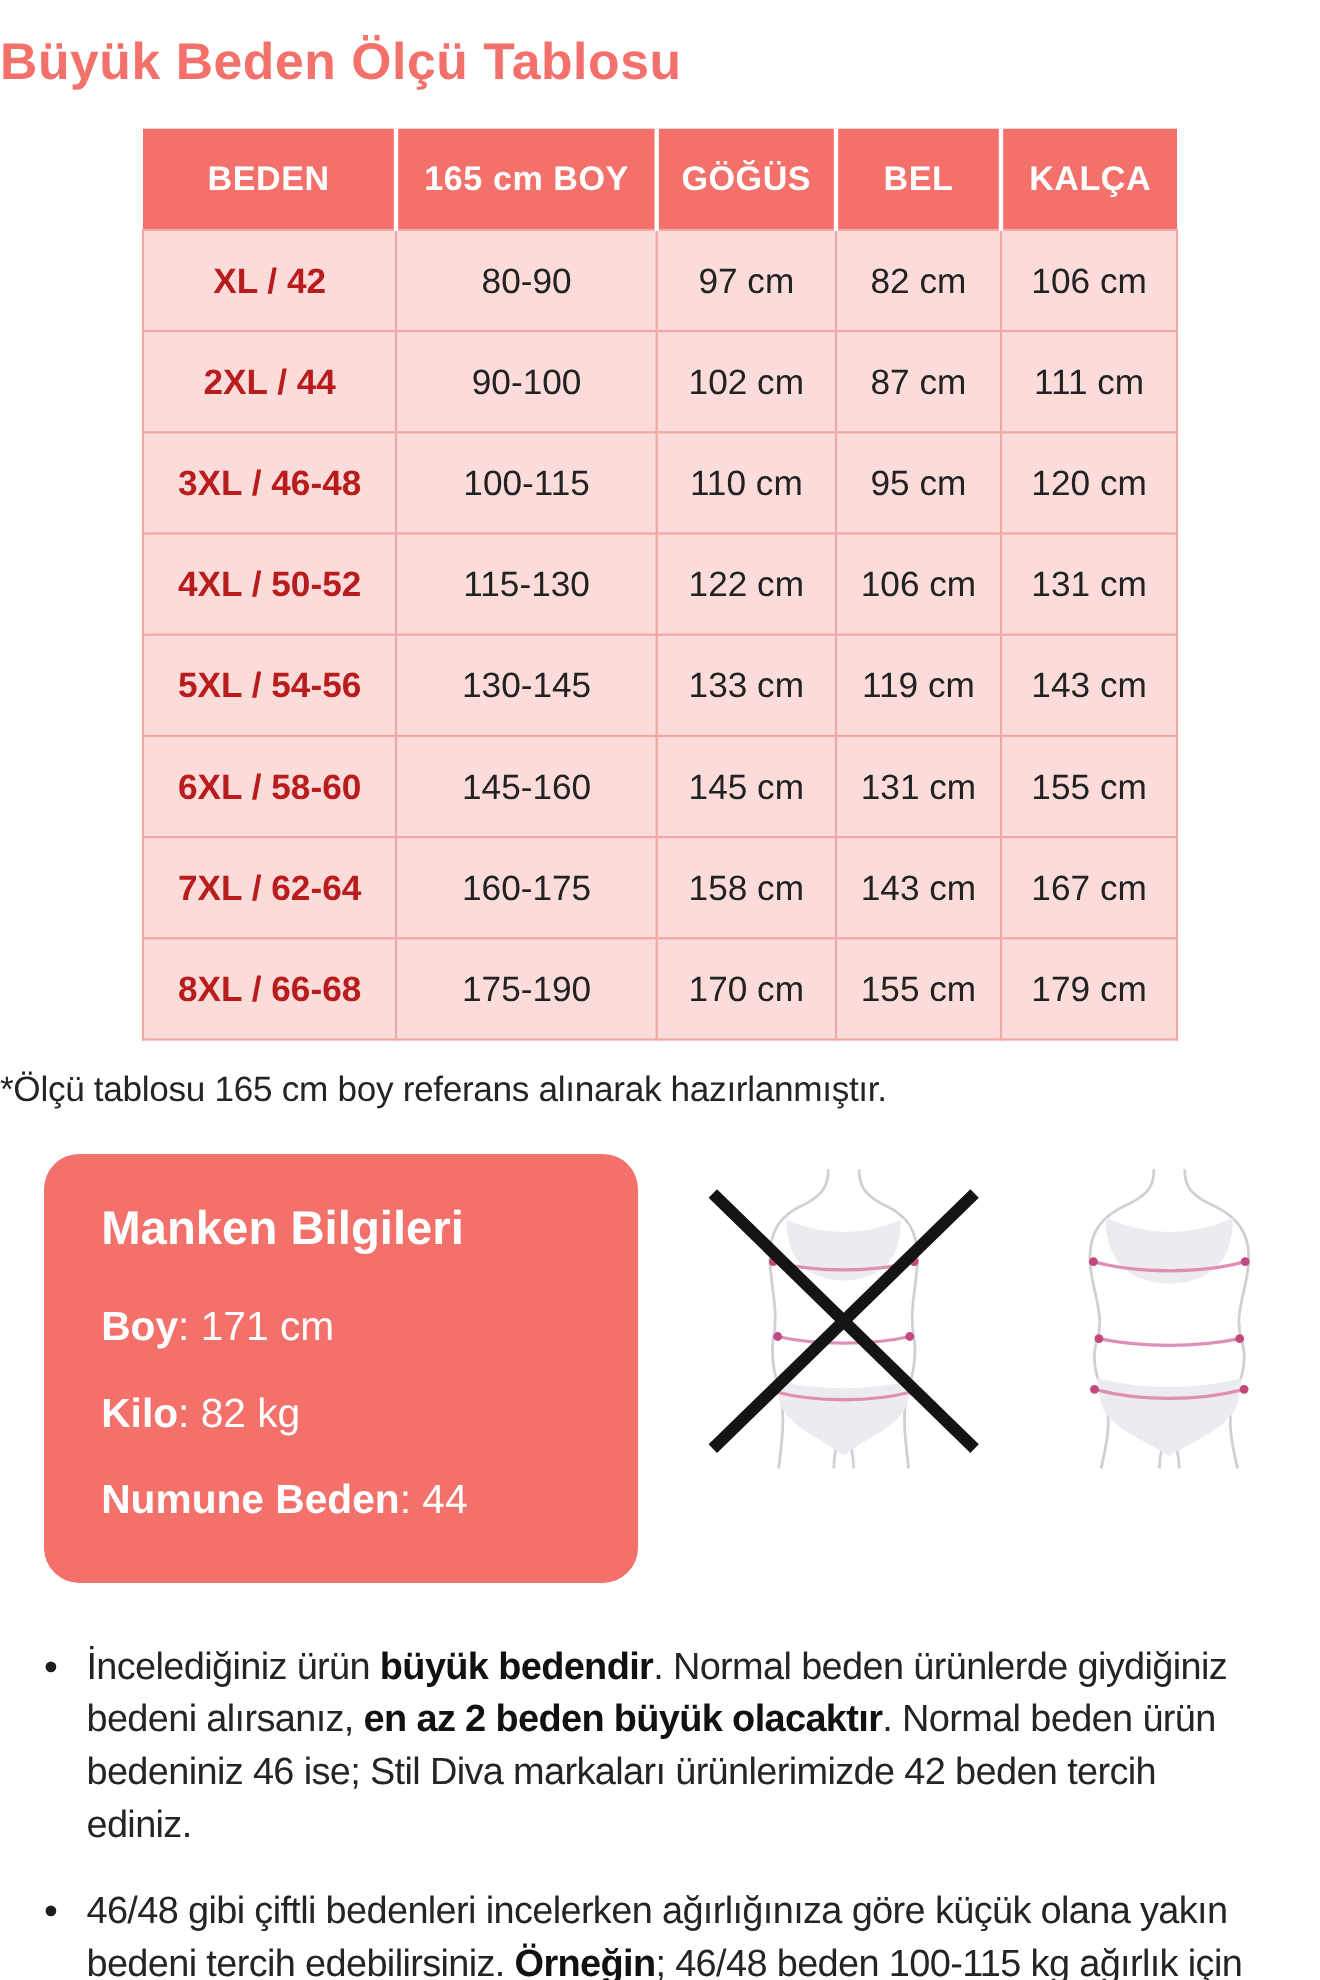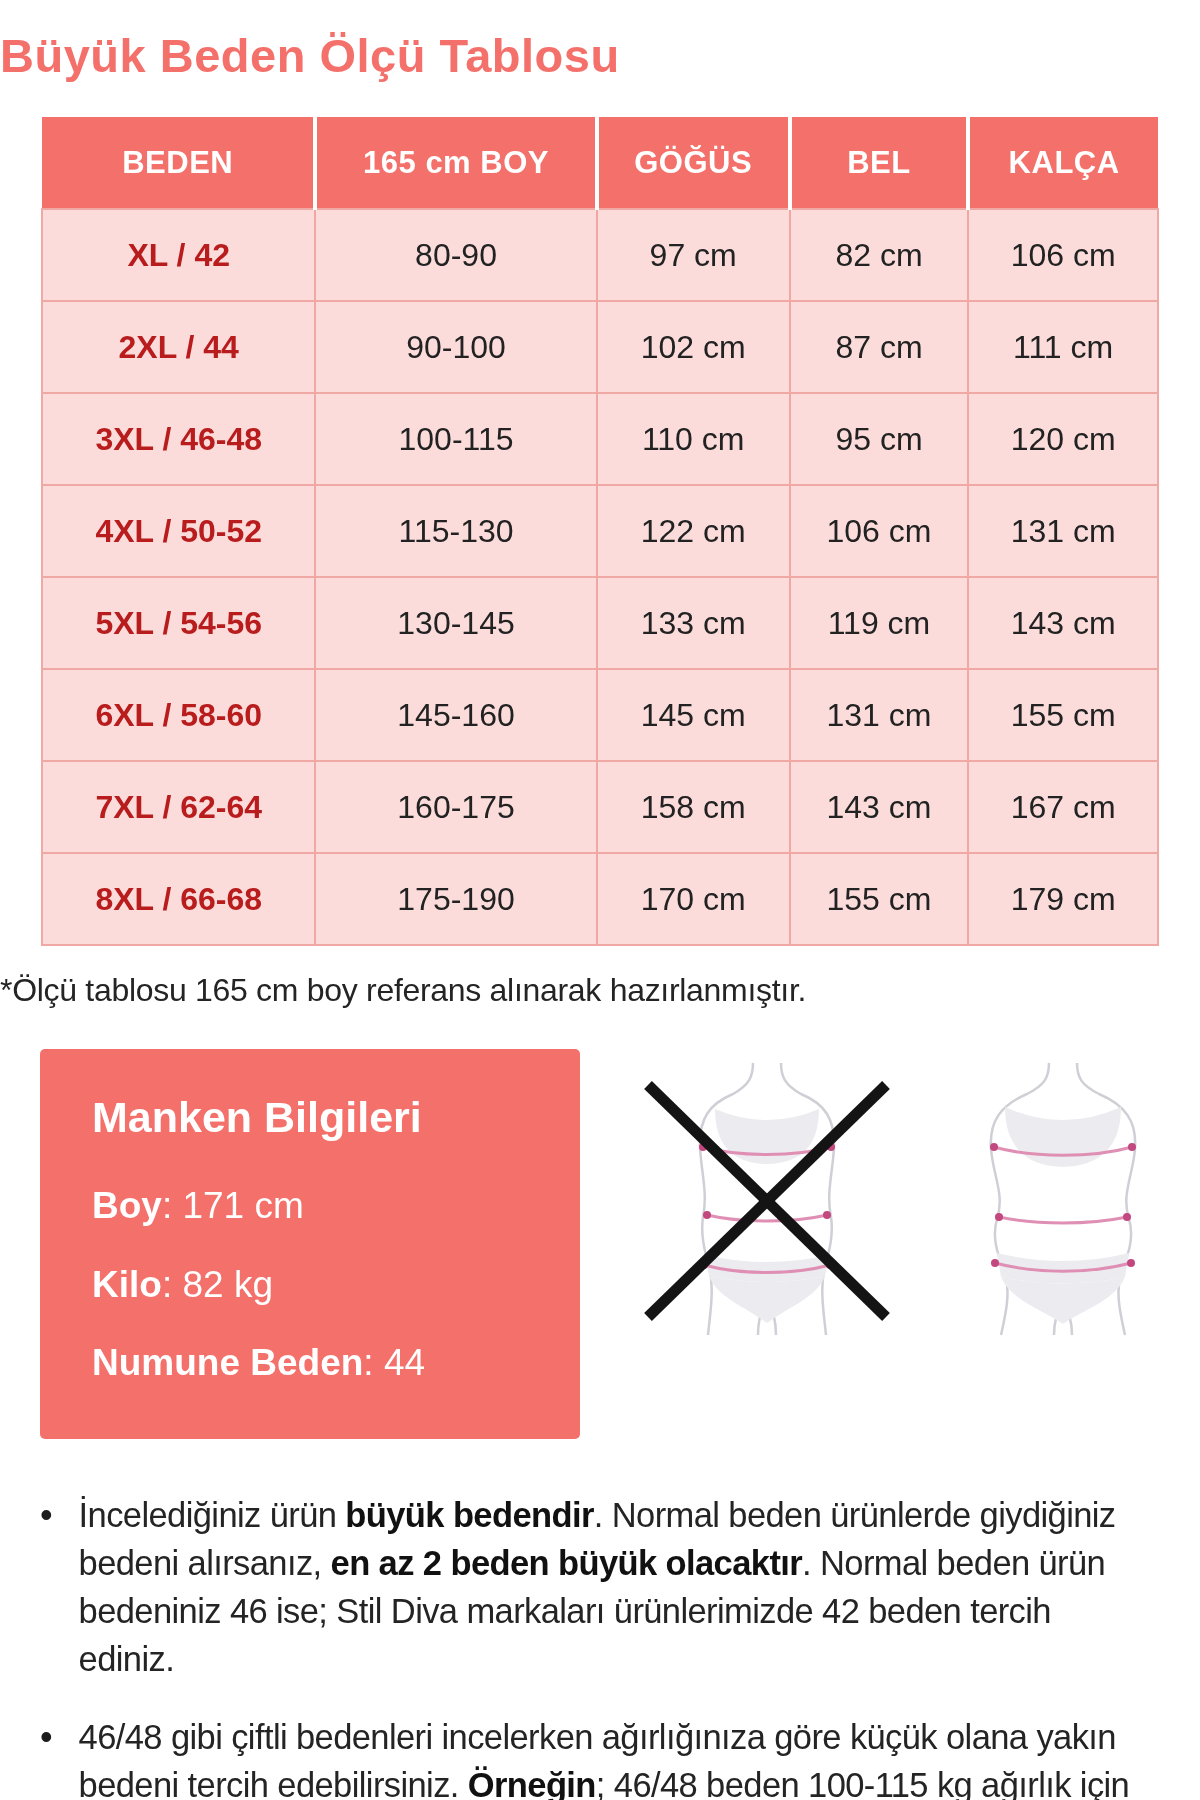--- a/index.html
+++ b/index.html
@@ -5,41 +5,41 @@
   * { margin:0; padding:0; box-sizing:border-box; }
   html,body { width:1200px; height:1800px; background:#ffffff; overflow:hidden;
               font-family:"Liberation Sans", sans-serif; }
   .page { width:1200px; height:1800px; position:relative; background:#fff; }
 
   
   .title { color:#F4706B; font-size:47px; font-weight:800;
            padding-top:28px; letter-spacing:0.5px; }
 
   
-  table.size-table { width:1118px; margin:34px auto 0; border-collapse:collapse;
+  table.size-table { width:942px; margin:34px auto 0; border-collapse:collapse;
                      table-layout:fixed; }
   table.size-table col.c1 { width:24.5%; }
   table.size-table col.c2 { width:25.2%; }
   table.size-table col.c3 { width:17.3%; }
   table.size-table col.c4 { width:16.0%; }
   table.size-table col.c5 { width:17.0%; }
   .size-table th { background:#F4706B; color:#ffffff; font-size:31px; font-weight:700;
                    height:92px; border-left:4px solid #ffffff; letter-spacing:0.5px; }
   .size-table th:first-child { border-left:none; }
   .size-table td { background:#FBDCDB; color:#222222; font-size:32px; text-align:center;
                    height:92px; border:2px solid #F0A8A5; }
   .size-table td.size-col { font-weight:700; color:#b91c1c; }
 
   
   .footnote { font-size:32px; color:#242424; margin-top:26px;
               letter-spacing:-0.3px; }
 
   
   .info-row { display:flex; align-items:flex-start; margin:40px 0 0 40px; }
-  .model-card { width:540px; background:#F4706B; border-radius:5px; color:#ffffff;
+  .model-card { width:540px; background:#F4706B; border-radius:32px; color:#ffffff;
                 padding:44px 20px 48px 52px; }
   .model-card h2 { font-size:43px; font-weight:800; margin-bottom:36px; }
   .model-card .mrow { font-size:37px; line-height:1.5; font-weight:300;margin-top:23px; }
   .model-card .mrow .lbl { font-weight:800; }
 
   .figure-wrap { position:relative; margin-left:62px; margin-top:10px; }
   .figure-wrap svg { display:block; }
 
   
   .bullets { margin:52px 46px 0 40px; }

